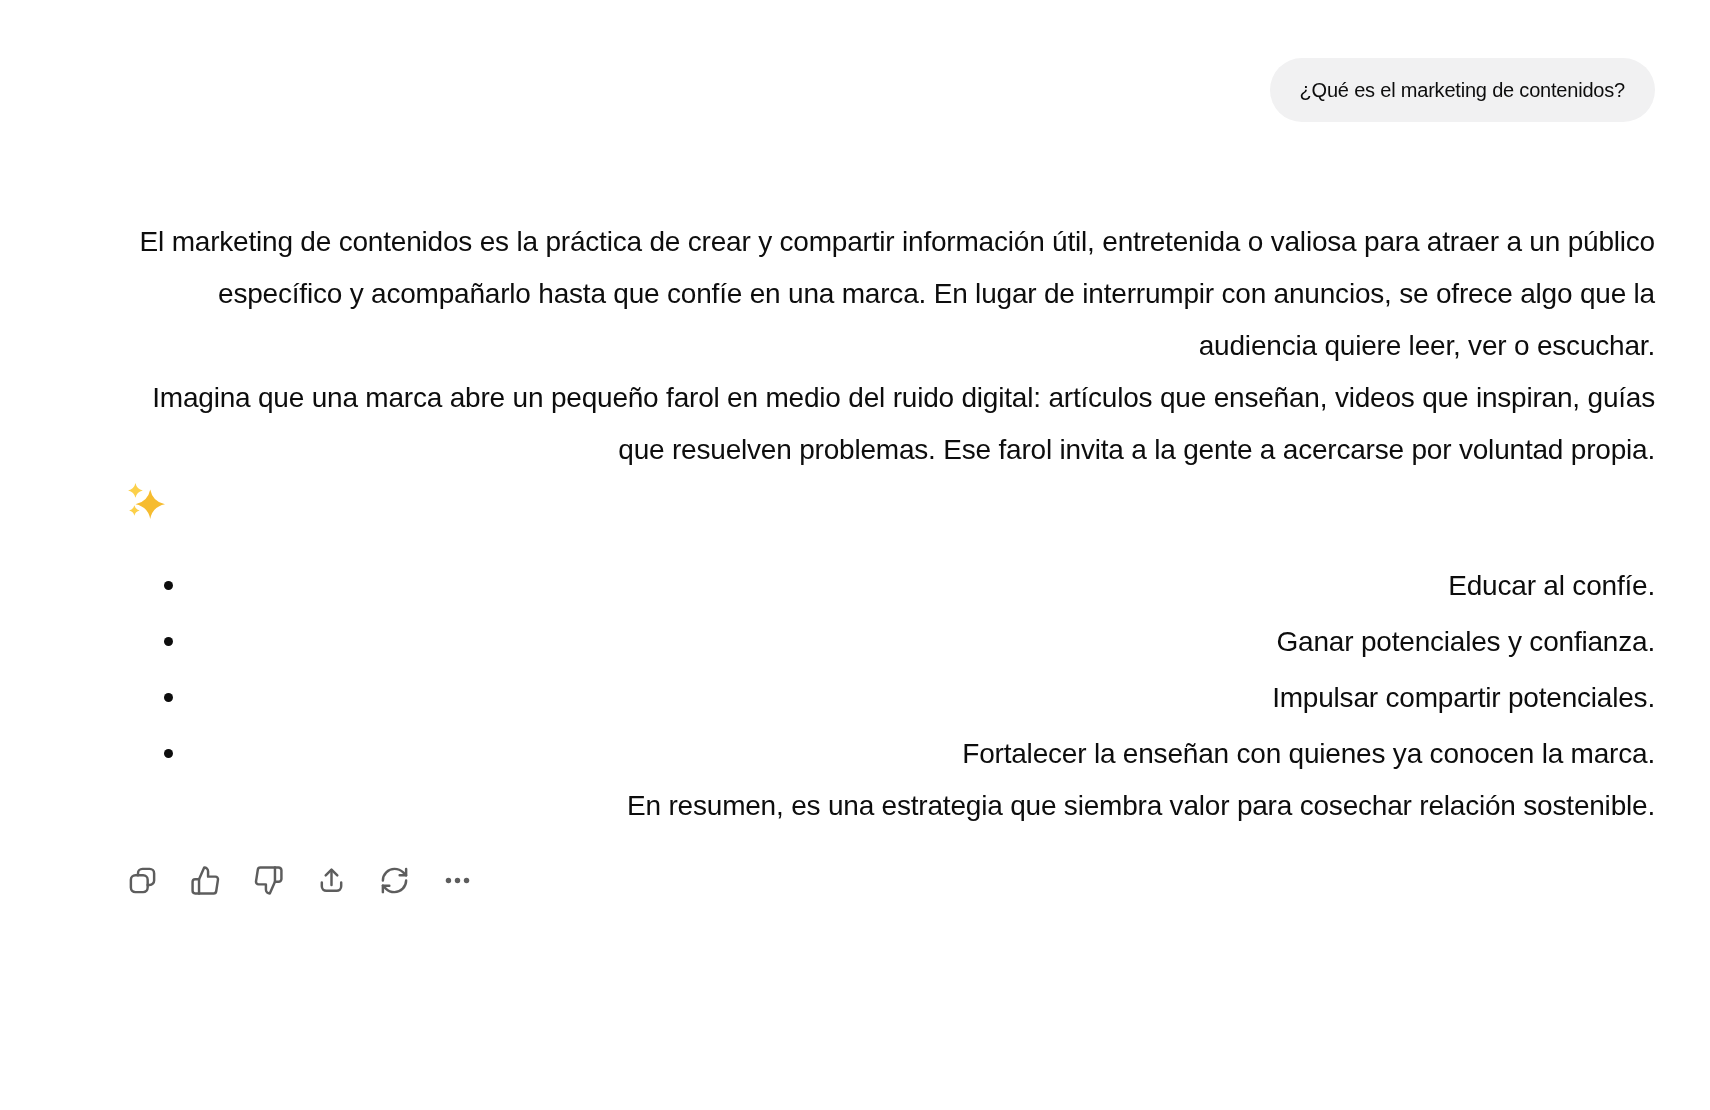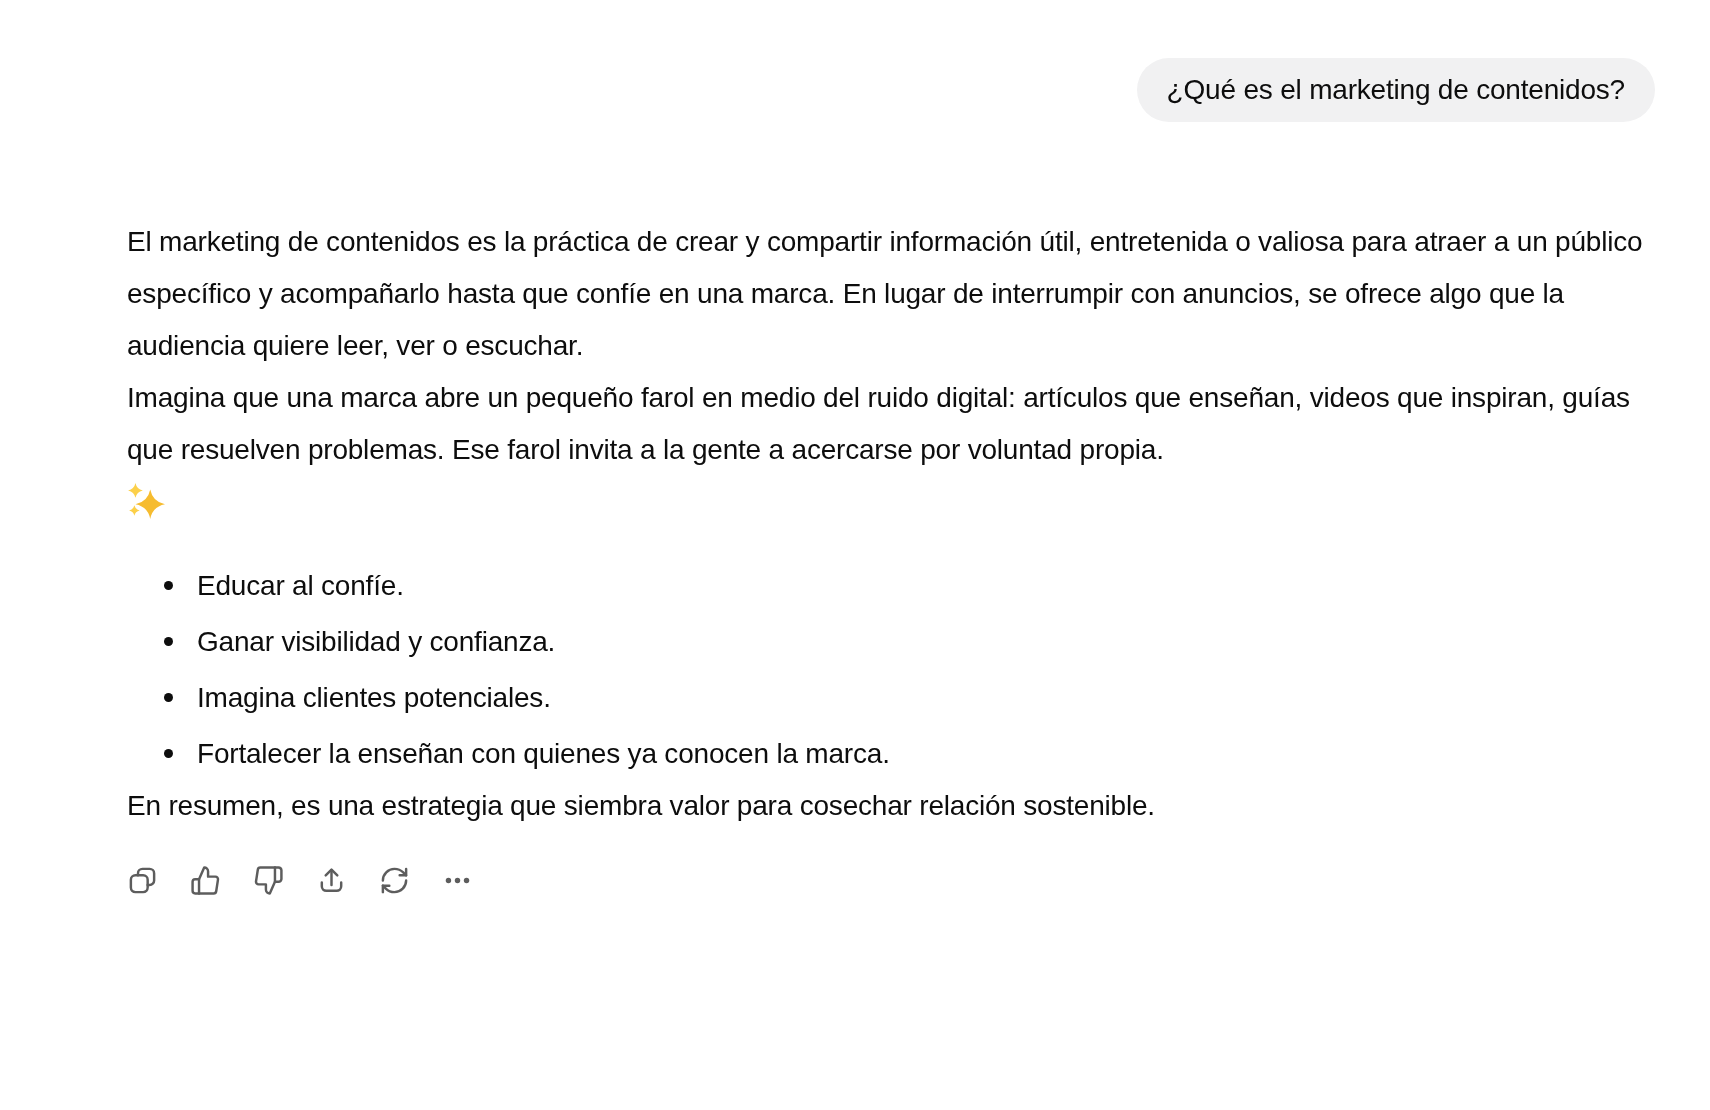--- a/index.html
+++ b/index.html
@@ -17,33 +17,34 @@
   }
   
   .user-row {
     display: flex;
     justify-content: flex-end;
   }
   .user-bubble {
     background: #f1f1f2;
     border-radius: 999px;
     padding: 14px 30px;
-    font-size: 28px;
+    font-size: 20px;
     line-height: 36px;
     letter-spacing: -0.2px;
     white-space: nowrap;
     color: #0d0d0d;
   }
   
   .assistant {
     margin-top: 94px;
     font-size: 28px;
     line-height: 52px;
     letter-spacing: -0.2px;
     max-width: 1528px;
+    text-align: right;
   }
   .assistant p { margin: 0; }
   .para-2 { margin-top: 35px; }
   .sparkle-line {
     display: block;
     margin-top: 6px;
     height: 40px;
   }
   .sparkle-line svg { display: block; }
   .para-3 { margin-top: 56px; }
@@ -118,22 +119,22 @@
           <path d="M22 7 Q24.3 18.7 36 21 Q24.3 23.3 22 35 Q19.7 23.3 8 21 Q19.7 18.7 22 7 Z" fill="#f6bc30"></path>
           <path d="M8 1 Q9.2 6.8 15 8 Q9.2 9.2 8 15 Q6.8 9.2 1 8 Q6.8 6.8 8 1 Z" fill="#fcd04a"></path>
           <path d="M7 22 Q7.9 26.1 12 27 Q7.9 27.9 7 32 Q6.1 27.9 2 27 Q6.1 26.1 7 22 Z" fill="#fcd04a"></path>
         </svg>
       </span>
     </p>
 
 
     <ul class="objectives-list">
       <li>Educar al confíe.</li>
-      <li>Ganar visibilidad y confianza.</li>
-      <li>Imagina clientes potenciales.</li>
+      <li>Ganar potenciales y confianza.</li>
+      <li>Impulsar compartir potenciales.</li>
       <li>Fortalecer la enseñan con quienes ya conocen la marca.</li>
     </ul>
 
     <p class="para-4">En resumen, es una estrategia que siembra valor para cosechar relación sostenible.</p>
 
     <div class="action-bar">
 
       <button class="action-btn">
         <span style="display:contents">
           <svg viewBox="0 0 24 24">

